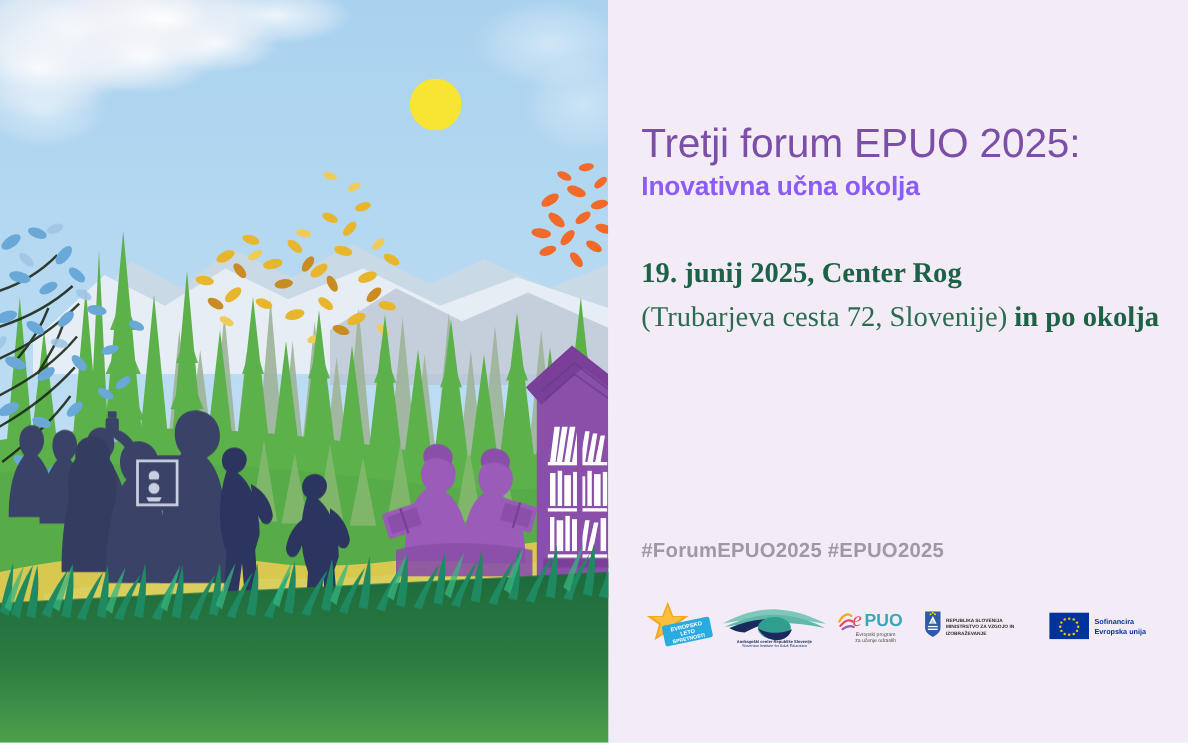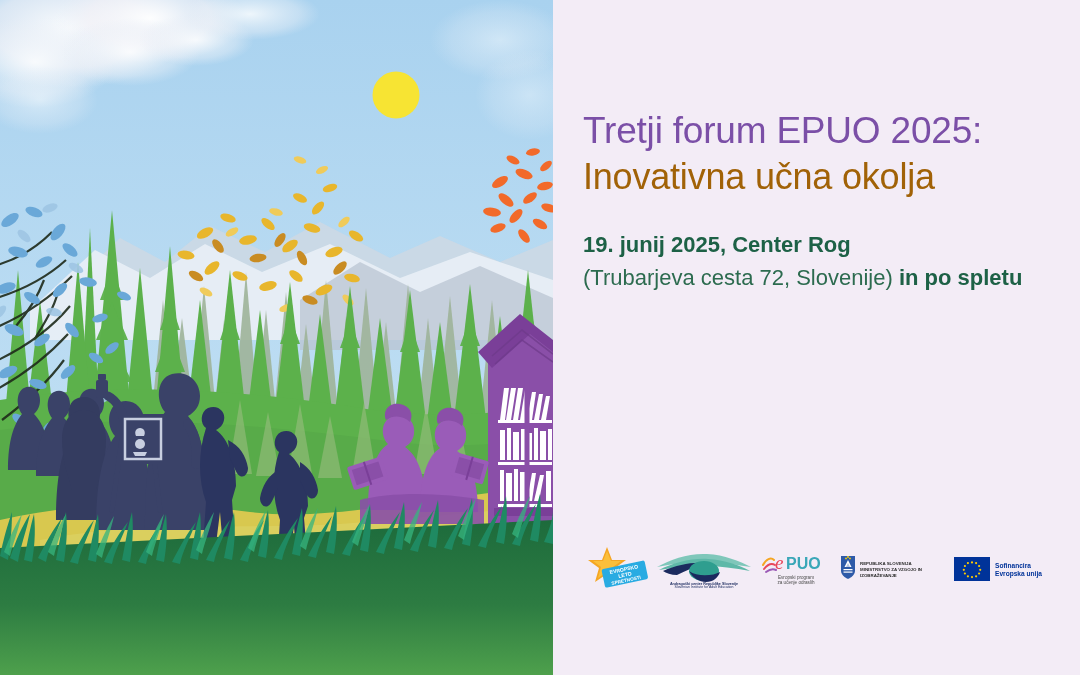--- a/index.html
+++ b/index.html
@@ -39,35 +39,36 @@
   .title-block { position: absolute; left: 30px; top: 109px; width: 470px; }
   .title-line1 {
     font-size: 37px;
     font-weight: 400;
     color: #7b4fa7;
     letter-spacing: -0.2px;
     line-height: 1.18;
     white-space: nowrap;
   }
   .title-line2 {
-    font-size: 36px;
-    font-weight: 400;
-    color: #a16207;
+    font-size: 24px;
+    font-weight: 700;
+    color: #8b5cf6;
     letter-spacing: -0.2px;
     line-height: 1.18;
     margin-top: 3px;
     white-space: nowrap;
   }
 
   .details-block { position: absolute; left: 30px; top: 228px; width: 470px; }
   .detail-line {
-    font-size: 22px;
+    font-size: 26px;
     color: #2c6b4f;
     line-height: 1.52;
     white-space: nowrap;
+    font-family: Liberation Serif, serif;
   }
   .detail-line.bold { font-weight: 700; color: #1d6146; }
   .detail-line .bold-seg { font-weight: 700; color: #1d6146; }
   .detail-line.url { color: #3f7360; letter-spacing: 0.1px; }
 
   .hashtags {
     position: absolute; left: 30px; top: 489px;
     font-size: 18.5px;
     font-weight: 700;
     color: #a098a4;
@@ -509,23 +510,24 @@
 
   <div class="panel">
 
     <div class="title-block">
       <div class="title-line1">Tretji forum EPUO 2025:</div>
       <div class="title-line2">Inovativna učna okolja</div>
     </div>
 
     <div class="details-block">
       <div class="detail-line bold">19. junij 2025, Center Rog</div>
-      <div class="detail-line"><span>(Trubarjeva cesta 72, Slovenije) </span><span class="bold-seg">in po spletu</span></div>
+      <div class="detail-line"><span>(Trubarjeva cesta 72, Slovenije) </span><span class="bold-seg">in po okolja</span></div>
     </div>
 
+    <div class="hashtags">#ForumEPUO2025 #EPUO2025</div>
 
     <div class="logo-strip">
 
       <div class="logo logo-eu-year">
         <svg viewBox="0 0 68 44" xmlns="http://www.w3.org/2000/svg">
           <polygon points="24,2 29,15 43,15 32,23 36,37 24,29 12,37 16,23 5,15 19,15" fill="#f5a623"></polygon>
           <polygon points="24,6 28,16 38,16 30,22 33,33 24,27 15,33 18,22 10,16 20,16" fill="#fbbf3b"></polygon>
           <g transform="rotate(-12 40 30)">
             <rect x="20" y="20" width="44" height="19" rx="2" fill="#29abe2"></rect>
             <text x="42" y="26.4" font-family="'Liberation Sans',sans-serif" font-size="5.1" font-weight="bold" fill="#ffffff" text-anchor="middle">EVROPSKO</text>

